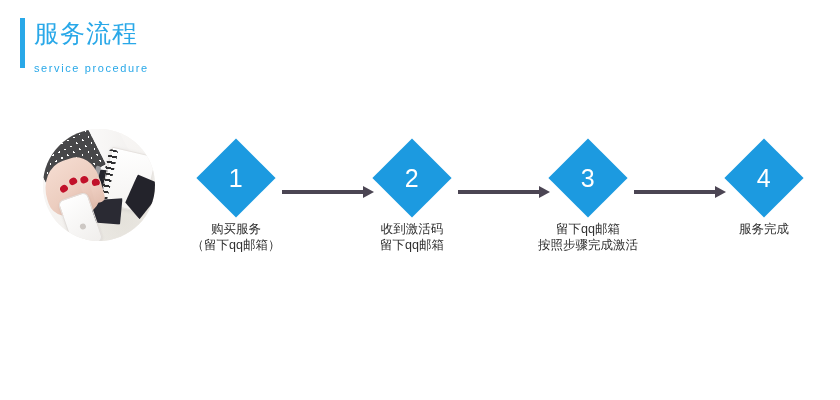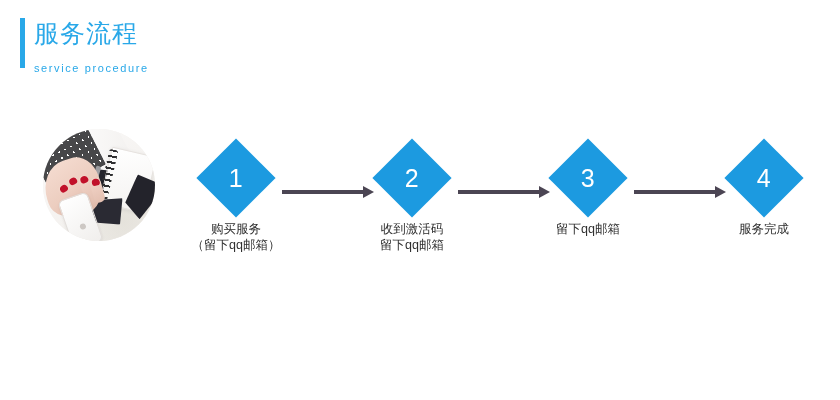--- a/index.html
+++ b/index.html
@@ -349,20 +349,21 @@
       <span class="line2">留下qq邮箱</span>
     </div>
   </div>
 
   <div class="step" style="left:588px;">
     <div class="diamond">
       <span class="diamond-num">3</span>
     </div>
     <div class="step-caption">
       <span>留下qq邮箱</span>
+      <span class="line2">按照步骤完成激活</span>
     </div>
   </div>
 
   <div class="step" style="left:764px;">
     <div class="diamond">
       <span class="diamond-num">4</span>
     </div>
     <div class="step-caption">
       <span>服务完成</span>
       <span class="line2"></span>

